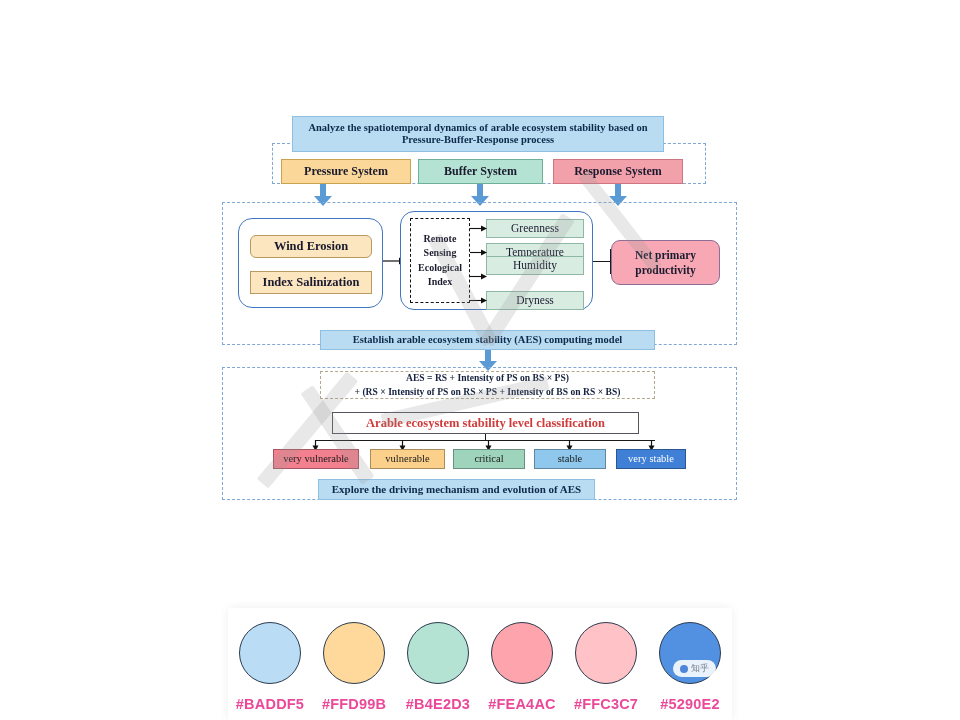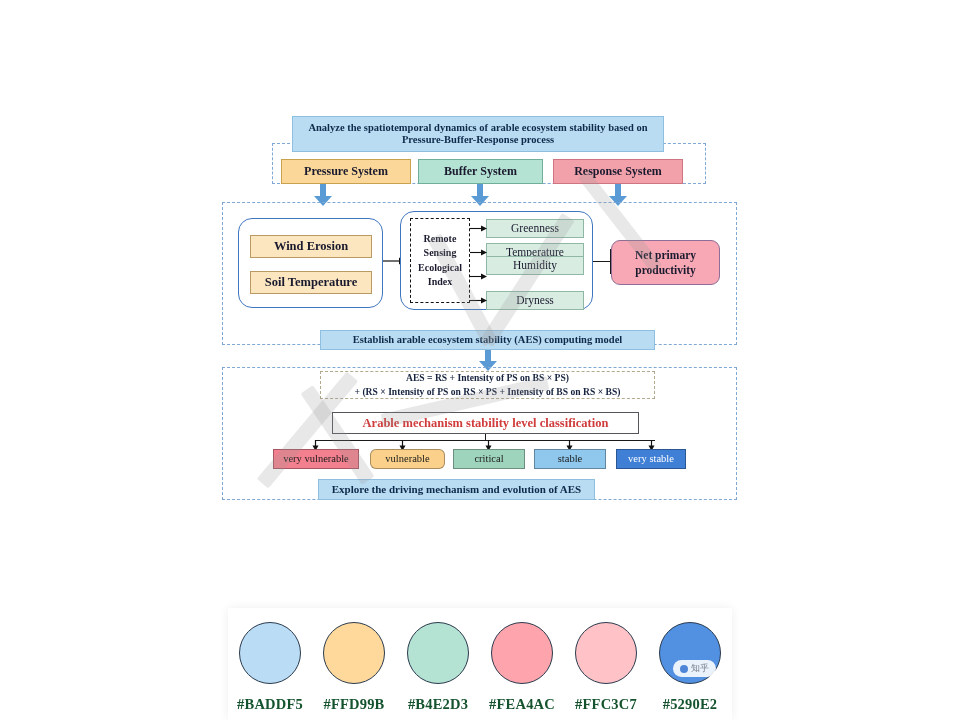--- a/index.html
+++ b/index.html
@@ -118,22 +118,22 @@
     position:absolute;
     left:228px;top:608px;width:504px;height:112px;
     background:#ffffff;
     box-shadow:0 0 9px rgba(0,0,0,.07);
     display:flex;align-items:flex-start;justify-content:space-around;
     padding-top:14px;box-sizing:border-box;
   }
   .swatch{width:72px;display:flex;flex-direction:column;align-items:center;}
   .dot{width:60px;height:60px;border-radius:50%;border:1.6px solid #2b3b4e;}
   .hex{
-    margin-top:12px;font-family:Liberation Serif, serif;
-    font-size:14.5px;font-weight:bold;color:#14532d;letter-spacing:.2px;
+    margin-top:12px;font-family:Liberation Sans, sans-serif;
+    font-size:14.5px;font-weight:bold;color:#ec4899;letter-spacing:.2px;
   }
   .wm-badge{
     position:absolute;right:10px;top:38px;
     background:rgba(255,255,255,.88);
     border-radius:9px;padding:2px 7px;
     font-family:"DejaVu Sans", sans-serif;font-size:9px;color:#6f7a86;
     display:flex;align-items:center;gap:3px;
   }
   .wm-dot{width:8px;height:8px;border-radius:50%;background:#4f86d8;}
 
@@ -172,25 +172,25 @@
     <svg class="varrow" style="left:470px;top:184px;" width="20" height="22" viewBox="0 0 20 22">
       <path d="M7 0 H13 V12 H19 L10 22 L1 12 H7 Z" fill="#5b9bd5"></path>
     </svg>
     <svg class="varrow" style="left:608px;top:184px;" width="20" height="22" viewBox="0 0 20 22">
       <path d="M7 0 H13 V12 H19 L10 22 L1 12 H7 Z" fill="#5b9bd5"></path>
     </svg>
 
     <div class="dash" style="left:222px;top:202px;width:515px;height:143px;"></div>
 
     <div class="rgroup" style="left:238px;top:218px;width:145px;height:90px;"></div>
-    <div class="box sub" style="left:250px;top:235px;width:122px;height:23px;">
+    <div class="box sub" style="left:250px;top:235px;width:122px;height:23px;border-radius:6px;">
       <span>Wind Erosion</span>
     </div>
     <div class="box sub" style="left:250px;top:271px;width:122px;height:23px;">
-      <span>Soil Temperature</span>
+      <span>Index Salinization</span>
     </div>
 
     <svg class="varrow" style="left:383px;top:256px;" width="22" height="10" viewBox="0 0 22 10">
       <line x1="0" y1="5" x2="16" y2="5" stroke="#111" stroke-width="1.2"></line>
       <path d="M16 1.5 L22 5 L16 8.5 Z" fill="#111"></path>
     </svg>
 
     <div class="rgroup" style="left:400px;top:211px;width:193px;height:99px;"></div>
 
     <div class="box rsei" style="left:410px;top:218px;width:60px;height:85px;">
@@ -247,21 +247,21 @@
     </svg>
 
     <div class="dash" style="left:222px;top:367px;width:515px;height:133px;"></div>
 
     <div class="formula" style="left:320px;top:371px;width:335px;height:28px;">
       <span>AES = RS + Intensity of PS on BS × PS)</span>
       <span>+ (RS × Intensity of PS on RS × PS + Intensity of BS on RS × BS)</span>
     </div>
 
     <div class="box classify" style="left:332px;top:412px;width:307px;height:22px;">
-      <span>Arable mechanism stability level classification</span>
+      <span>Arable ecosystem stability level classification</span>
     </div>
 
     <div class="line" style="left:485px;top:434px;width:1.2px;height:6px;"></div>
     <div class="line" style="left:315px;top:440px;width:340px;height:1.2px;"></div>
 
     <svg class="varrow" style="left:311px;top:440px;" width="9" height="11" viewBox="0 0 9 11">
       <line x1="4.5" y1="0" x2="4.5" y2="6" stroke="#111" stroke-width="1.2"></line>
       <path d="M1.5 5.5 L4.5 11 L7.5 5.5 Z" fill="#111"></path>
     </svg>
     <svg class="varrow" style="left:398px;top:440px;" width="9" height="11" viewBox="0 0 9 11">
@@ -277,21 +277,21 @@
       <path d="M1.5 5.5 L4.5 11 L7.5 5.5 Z" fill="#111"></path>
     </svg>
     <svg class="varrow" style="left:647px;top:440px;" width="9" height="11" viewBox="0 0 9 11">
       <line x1="4.5" y1="0" x2="4.5" y2="6" stroke="#111" stroke-width="1.2"></line>
       <path d="M1.5 5.5 L4.5 11 L7.5 5.5 Z" fill="#111"></path>
     </svg>
 
     <div class="box lvl" style="left:273px;top:449px;width:86px;height:20px;background:#F2808F;">
       <span>very vulnerable</span>
     </div>
-    <div class="box lvl" style="left:370px;top:449px;width:75px;height:20px;background:#FAD08A;border-radius:6px;">
+    <div class="box lvl" style="left:370px;top:449px;width:75px;height:20px;background:#FAD08A;">
       <span>vulnerable</span>
     </div>
     <div class="box lvl" style="left:453px;top:449px;width:72px;height:20px;background:#9FD4BC;">
       <span>critical</span>
     </div>
     <div class="box lvl" style="left:534px;top:449px;width:72px;height:20px;background:#8FC8EC;">
       <span>stable</span>
     </div>
     <div class="box lvl" style="left:616px;top:449px;width:70px;height:20px;background:#3F7FD6;color:#ffffff;">
       <span>very stable</span>

